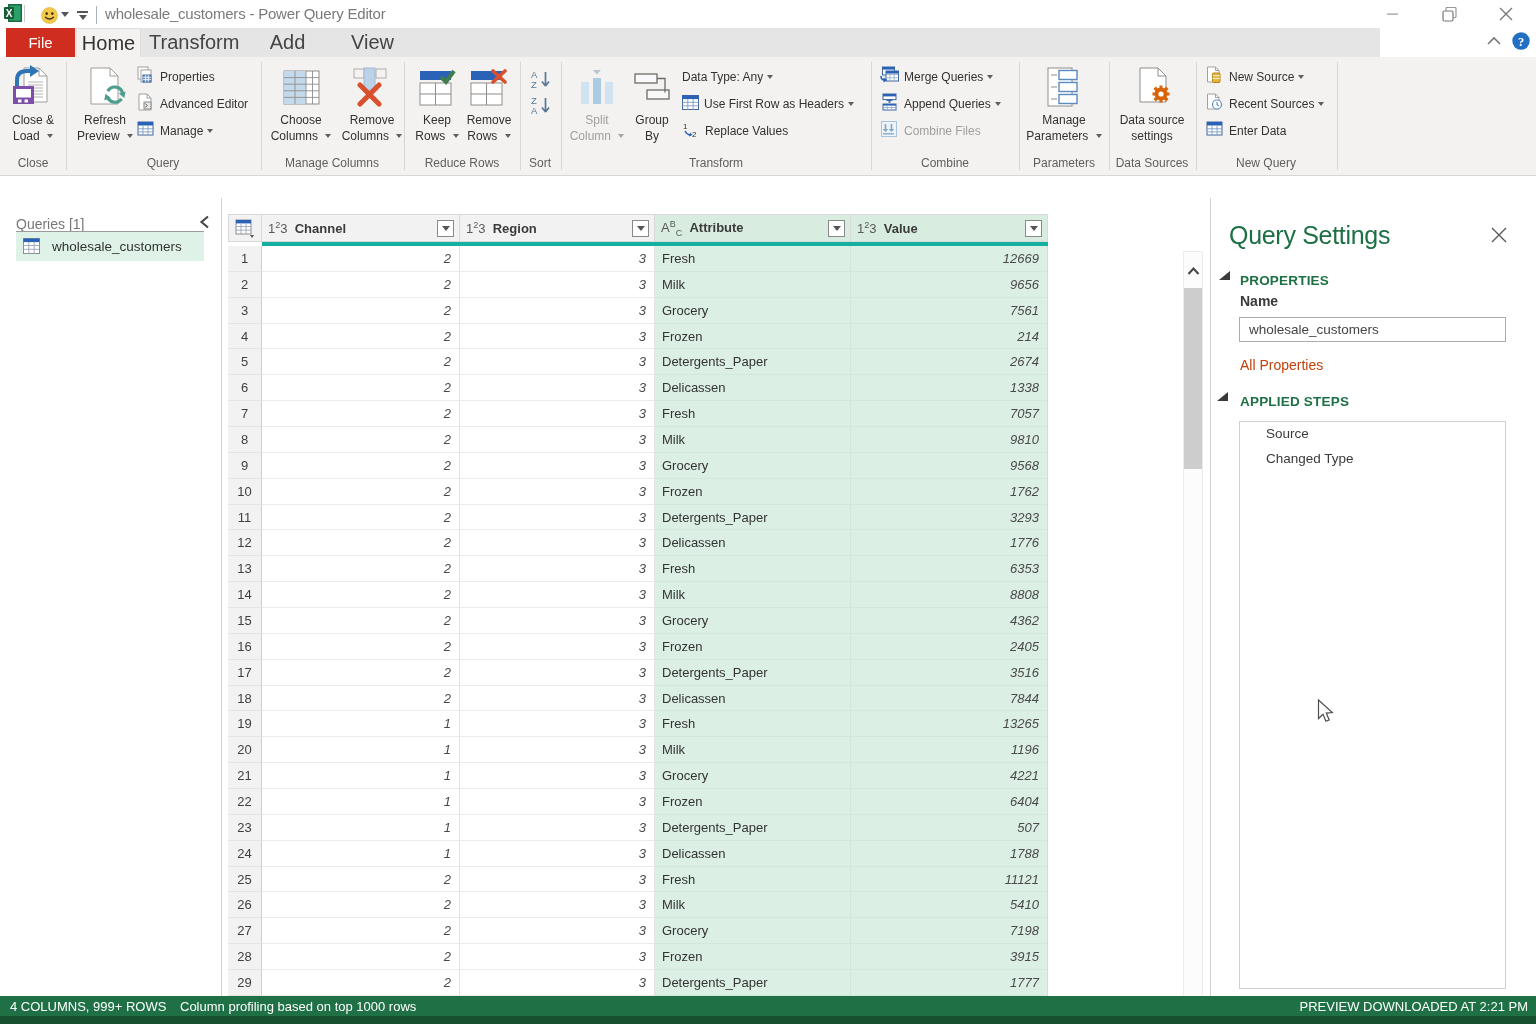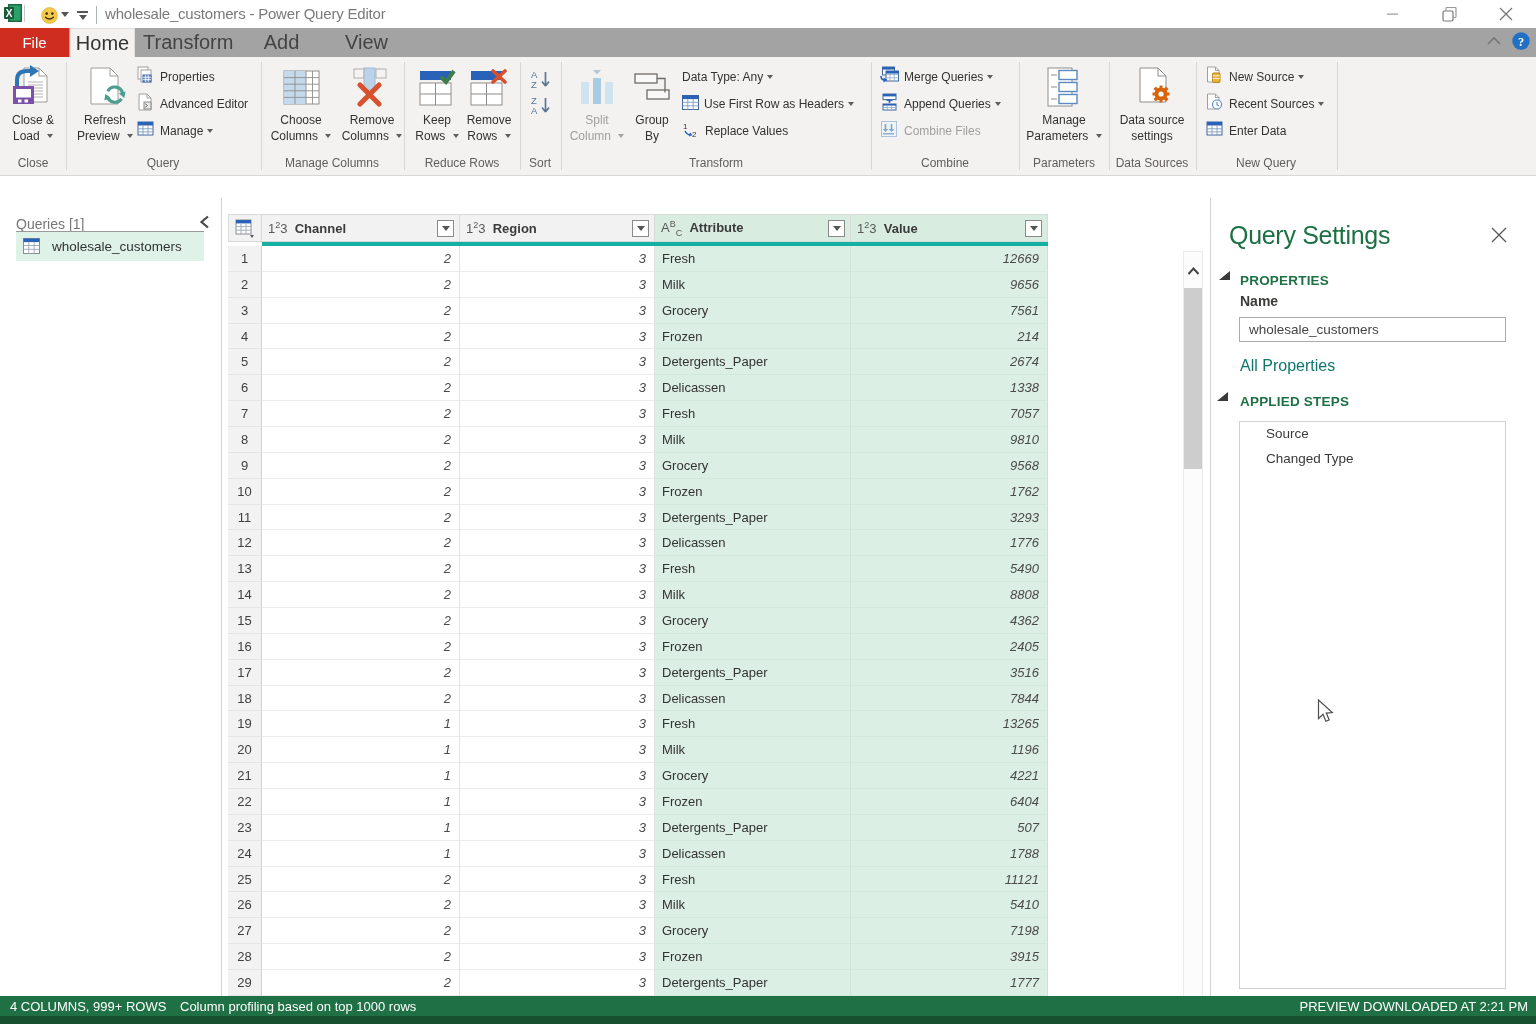--- a/index.html
+++ b/index.html
@@ -2,21 +2,21 @@
 <html><head><meta charset="utf-8">
 <style>
 *{margin:0;padding:0;box-sizing:border-box;}
 html,body{width:1536px;height:1024px;overflow:hidden;font-family:"Liberation Sans",sans-serif;background:#fff;}
 .abs{position:absolute;}
 #app{position:relative;width:1536px;height:1024px;background:#fff;}
 
 #titlebar{position:absolute;left:0;top:0;width:1536px;height:28px;background:#fff;}
 #titletext{position:absolute;left:105px;top:5px;font-size:15px;color:#7a7a7a;letter-spacing:-0.2px;}
 
-#tabrow{position:absolute;left:0;top:28px;width:1536px;height:29px;background:#a3a3a3;}
+#tabrow{position:absolute;left:6px;top:28px;width:1374px;height:29px;background:#e5e5e5;}
 #filetab{position:absolute;left:0;top:0;width:69px;height:29px;background:#cf2d1f;color:#fff;font-size:15px;text-align:center;line-height:29px;}
 .rtab{position:absolute;top:0;height:29px;font-size:20px;color:#444;line-height:29px;text-align:center;}
 #hometab{left:70px;width:65px;background:#f3f2f1;border:1px solid #e1dfdd;border-bottom:none;color:#333;}
 
 #ribbon{position:absolute;left:0;top:57px;width:1536px;height:119px;background:#f3f2f1;border-bottom:1px solid #d8d6d4;}
 .gsep{position:absolute;top:5px;height:108px;width:1px;background:#d8d6d4;}
 .glabel{position:absolute;top:97px;height:18px;font-size:12px;color:#605e5c;text-align:center;line-height:18px;}
 .biglabel{position:absolute;font-size:12px;color:#33322f;text-align:center;line-height:16px;}
 .smallitem{position:absolute;font-size:12px;color:#33322f;height:22px;line-height:22px;white-space:nowrap;}
 .smallitem svg{vertical-align:-3px;margin-right:5px;}
@@ -51,21 +51,21 @@
 #vscroll{position:absolute;left:1183px;top:53px;width:20px;height:766px;background:#fcfcfc;border:1px solid #ececec;}
 #vthumb{position:absolute;left:1184px;top:90px;width:18px;height:181px;background:#cdcdcd;}
 
 #rightpanel{position:absolute;left:1210px;top:0;width:278px;height:819px;background:#fff;border-left:1px solid #d4d2d0;}
 #qstitle{position:absolute;left:18px;top:23px;font-size:25px;font-weight:300;color:#1d7044;letter-spacing:-0.3px;}
 #qsclose{position:absolute;left:279px;top:28px;width:18px;height:18px;}
 .secttri{position:absolute;width:0;height:0;border-left:11px solid transparent;border-bottom:9px solid #3b3a39;}
 .secthead{position:absolute;font-size:13.5px;font-weight:bold;color:#1e7145;letter-spacing:0.2px;}
 #namelbl{position:absolute;left:29px;top:95px;font-size:14px;color:#3b3a39;font-weight:bold;}
 #nameinput{position:absolute;left:28px;top:119px;width:267px;height:25px;border:1px solid #ababab;background:#fff;font-size:13.5px;color:#444;line-height:23px;padding-left:9px;font-family:"Liberation Sans",sans-serif;outline:none;}
-#allprops{position:absolute;left:29px;top:159px;font-size:16px;color:#0f766e;}
+#allprops{position:absolute;left:29px;top:159px;font-size:14px;color:#c2410c;}
 #stepsbox{position:absolute;left:28px;top:223px;width:267px;height:568px;border:1px solid #d0d0d0;background:#fff;}
 .step{height:24.6px;font-size:13.5px;color:#3a3a3a;line-height:24.6px;padding-left:26px;position:relative;}
 .step.sel{background:#dff2e7;}
 .stepx{position:absolute;left:8px;top:6px;}
 
 #statusbar{position:absolute;left:0;top:996px;width:1536px;height:28px;background:linear-gradient(#1f7145 0 20px,#17502f 20px 28px);color:#fff;font-size:13px;}
 #statusbar .s1{position:absolute;left:10px;top:3px;}
 #statusbar .s2{position:absolute;left:180px;top:3px;}
 #statusbar .s3{position:absolute;right:8px;top:3px;}
 
@@ -450,21 +450,21 @@
 <div class="c-ch">2</div>
 <div class="c-rg">3</div>
 <div class="c-at">Delicassen</div>
 <div class="c-vl">1776</div>
 </div>
 <div class="trow">
 <div class="c-num">13</div>
 <div class="c-ch">2</div>
 <div class="c-rg">3</div>
 <div class="c-at">Fresh</div>
-<div class="c-vl">5490</div>
+<div class="c-vl">6353</div>
 </div>
 <div class="trow">
 <div class="c-num">14</div>
 <div class="c-ch">2</div>
 <div class="c-rg">3</div>
 <div class="c-at">Milk</div>
 <div class="c-vl">8808</div>
 </div>
 <div class="trow">
 <div class="c-num">15</div>

